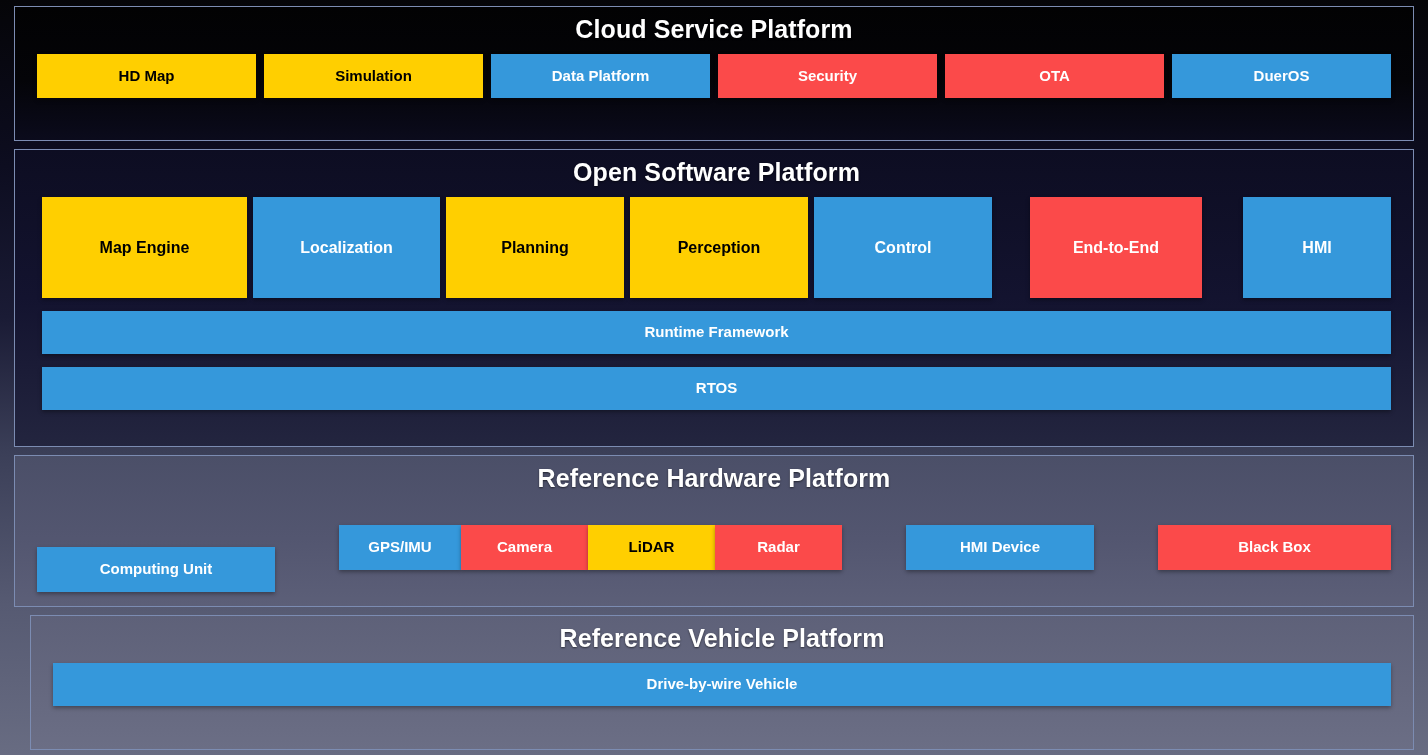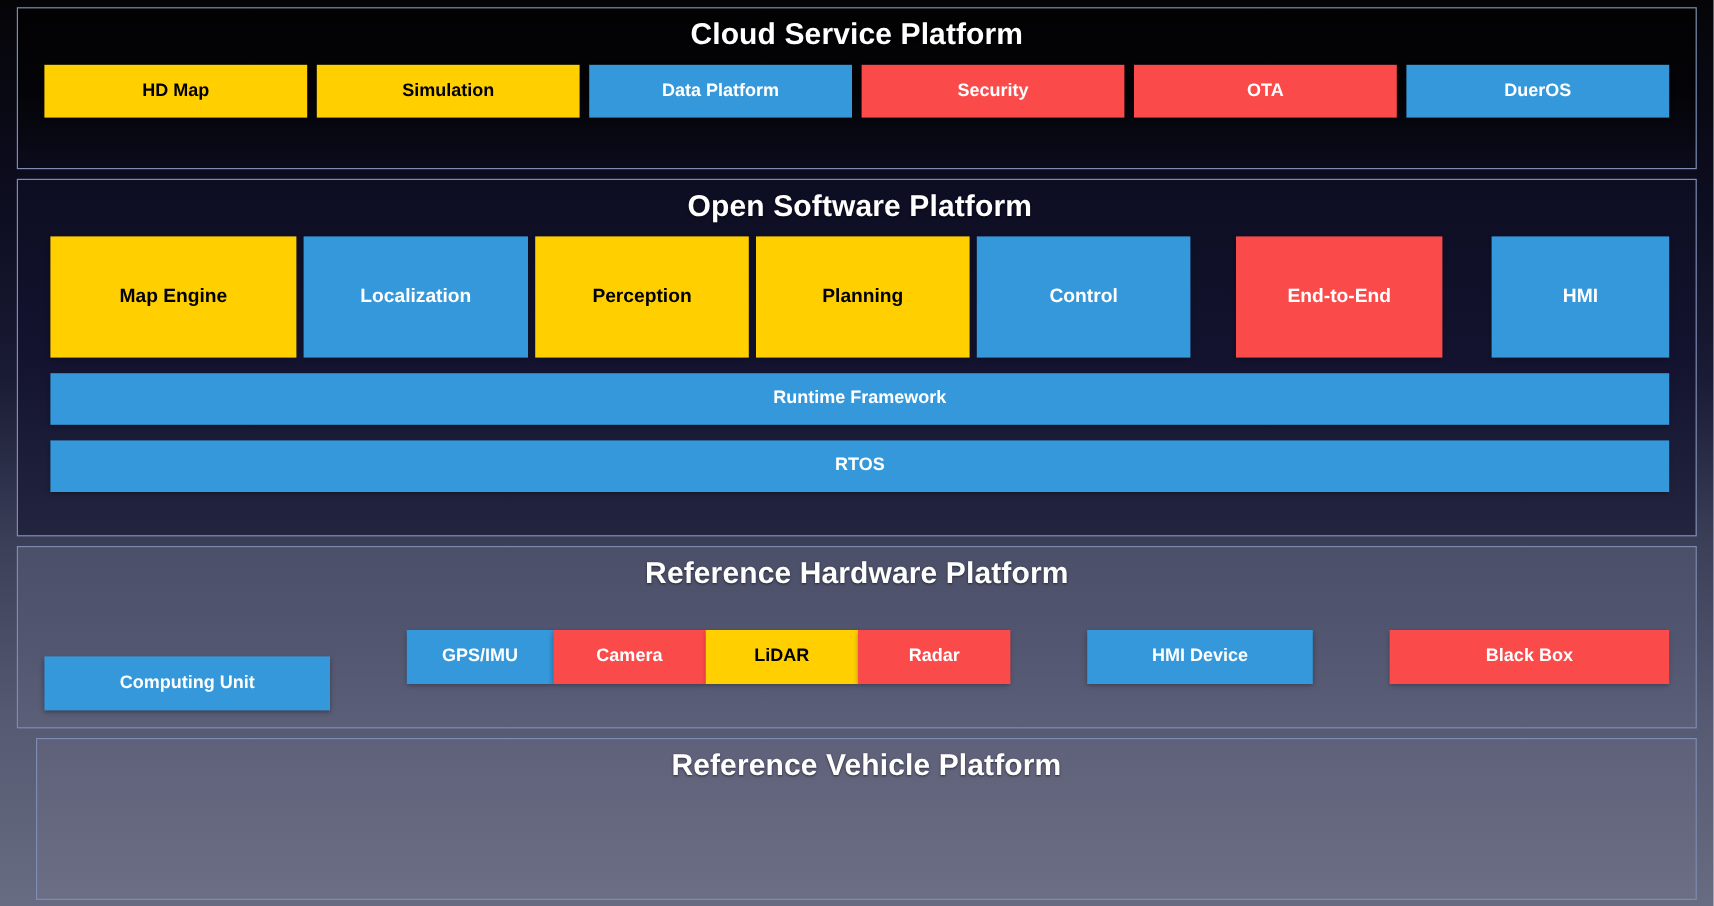--- a/index.html
+++ b/index.html
@@ -140,22 +140,22 @@
       <div class="box c-red">OTA</div>
       <div class="box c-blue">DuerOS</div>
     </div>
   </section>
 
   <section class="panel panel-software">
     <div class="panel-title">Open Software Platform</div>
     <div class="row sw-row">
       <div class="box c-yellow sw-w-map">Map Engine</div>
       <div class="box c-blue   sw-w-loc">Localization</div>
+      <div class="box c-yellow sw-w-plan">Planning</div>
       <div class="box c-yellow sw-w-per">Perception</div>
-      <div class="box c-yellow sw-w-plan">Planning</div>
       <div class="box c-blue   sw-w-ctrl">Control</div>
       <div class="box c-red    sw-w-e2e">End-to-End</div>
       <div class="box c-blue   sw-w-hmi">HMI</div>
     </div>
     <div class="box c-blue sw-full">Runtime Framework</div>
     <div class="box c-blue sw-full last">RTOS</div>
   </section>
 
   <section class="panel panel-hardware">
     <div class="panel-title">Reference Hardware Platform</div>
@@ -170,15 +170,16 @@
       </div>
       <div class="hw-gap-2"></div>
       <div class="box c-blue hw-hmidev">HMI Device</div>
       <div class="hw-gap-3"></div>
       <div class="box c-red hw-blackbox">Black Box</div>
     </div>
   </section>
 
   <section class="panel panel-vehicle">
     <div class="panel-title">Reference Vehicle Platform</div>
+    <div class="box c-blue veh-full">Drive-by-wire Vehicle</div>
   </section>
 
 </div>
 
 </body></html>

